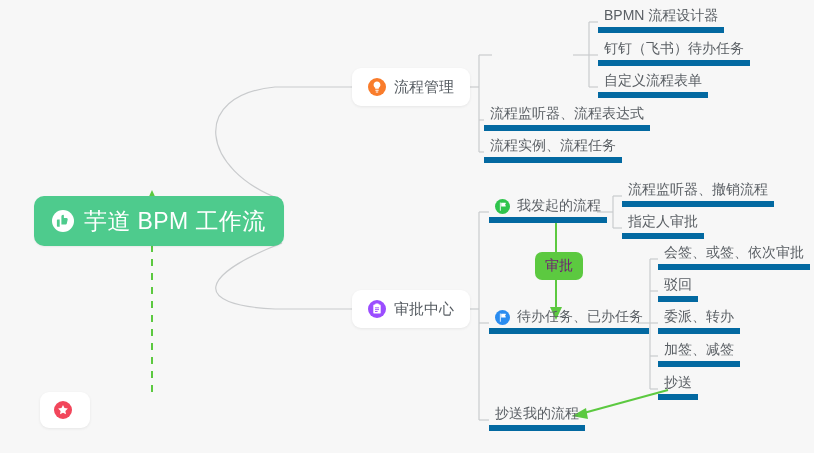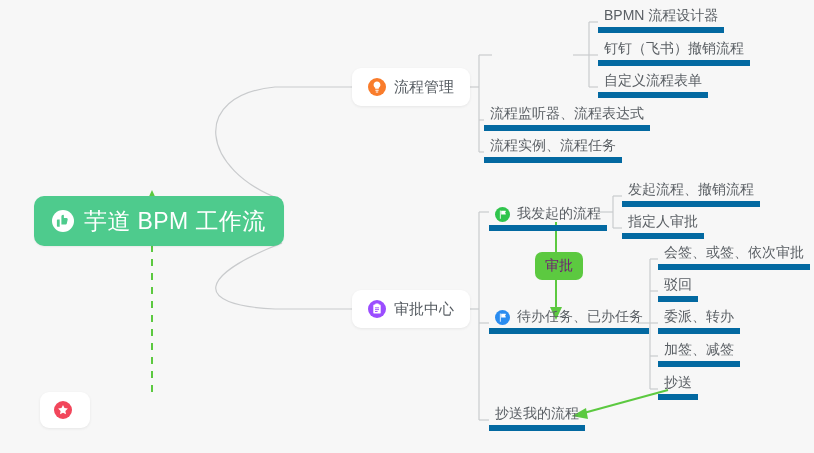--- a/index.html
+++ b/index.html
@@ -188,21 +188,21 @@
     </span>
     <span class="card-label">流程管理</span>
   </div>
 
 
   <div class="node leaf-node" style="left:598px; top:9px;">
     <span class="leaf-label">BPMN 流程设计器</span>
   </div>
 
   <div class="node leaf-node" style="left:598px; top:42px;">
-    <span class="leaf-label">钉钉（飞书）撤销流程</span>
+    <span class="leaf-label">钉钉（飞书）待办任务</span>
   </div>
 
   <div class="node leaf-node" style="left:598px; top:74px;">
     <span class="leaf-label">自定义流程表单</span>
   </div>
 
   <div class="node leaf-node" style="left:484px; top:107px;">
     <span class="leaf-label">流程监听器、流程表达式</span>
   </div>
 
@@ -217,32 +217,32 @@
         <rect x="5.3" y="4.6" width="7.4" height="9" rx="1.2" fill="#ffffff"></rect>
         <rect x="7.2" y="3.4" width="3.6" height="2.2" rx="0.8" fill="#ffffff"></rect>
         <rect x="7" y="7.4" width="4" height="0.9" fill="#9b4dff"></rect>
         <rect x="7" y="9.2" width="4" height="0.9" fill="#9b4dff"></rect>
         <rect x="7" y="11" width="2.6" height="0.9" fill="#9b4dff"></rect>
       </svg>
     </span>
     <span class="card-label">审批中心</span>
   </div>
 
-  <div class="node leaf-node" style="left:489px; top:207px;">
+  <div class="node leaf-node" style="left:489px; top:199px;">
     <span class="icon">
       <svg width="15" height="15" viewBox="0 0 16 16">
         <circle cx="8" cy="8" r="8" fill="#2fc44c"></circle>
         <path fill="#ffffff" d="M5.2 3.6h.9v8.8h-.9zM6.6 4.1h4.6c.3 0 .5.3.3.6l-.8 1.3.8 1.3c.2.3 0 .6-.3.6H6.6z"></path>
       </svg>
     </span>
     <span class="leaf-label">我发起的流程</span>
   </div>
 
   <div class="node leaf-node" style="left:622px; top:183px;">
-    <span class="leaf-label">发起流程、撤销流程</span>
+    <span class="leaf-label">流程监听器、撤销流程</span>
   </div>
 
   <div class="node leaf-node" style="left:622px; top:215px;">
     <span class="leaf-label">指定人审批</span>
   </div>
 
   <div class="node badge-node" style="left:535px; top:252px;">
     <span class="badge-label">审批</span>
   </div>
 

